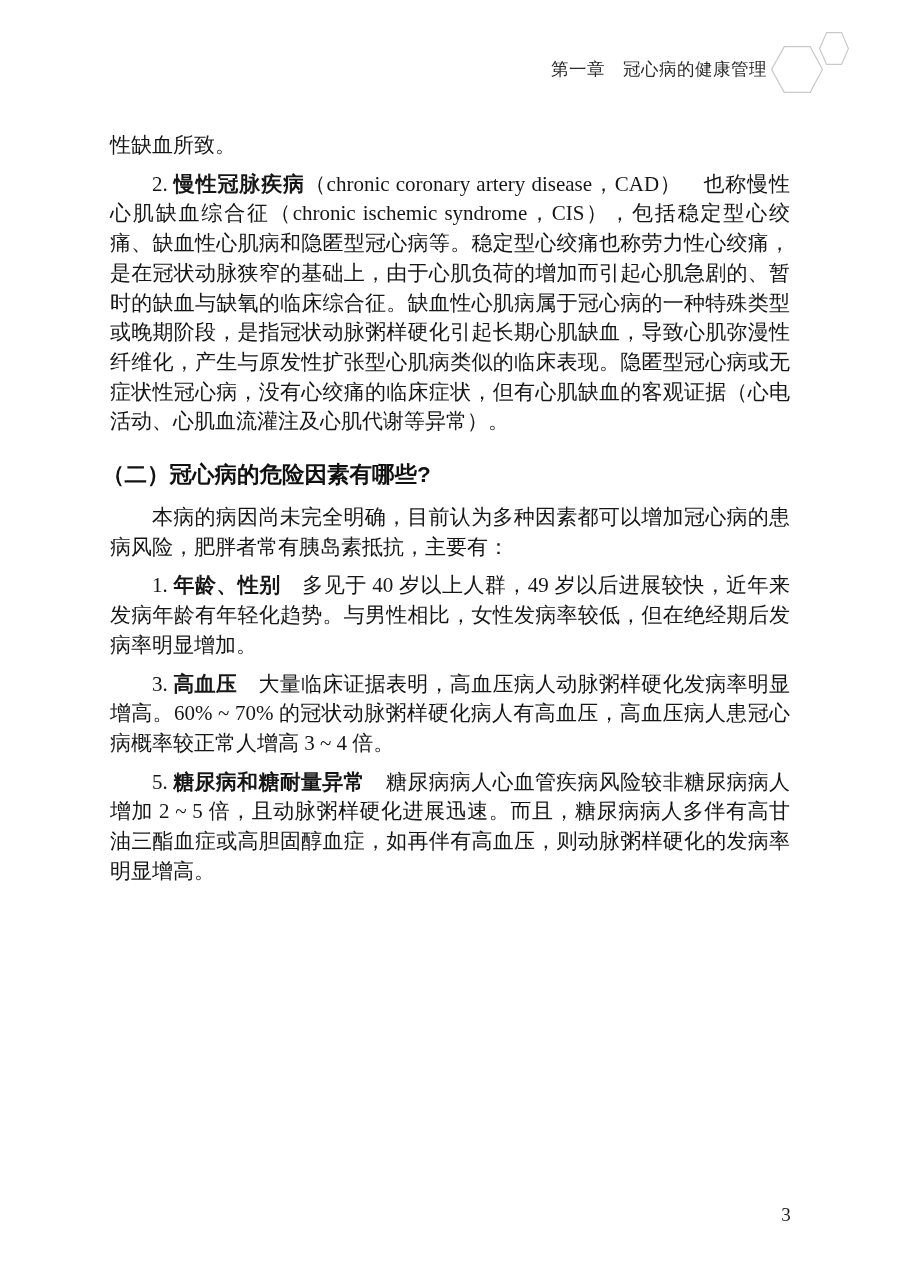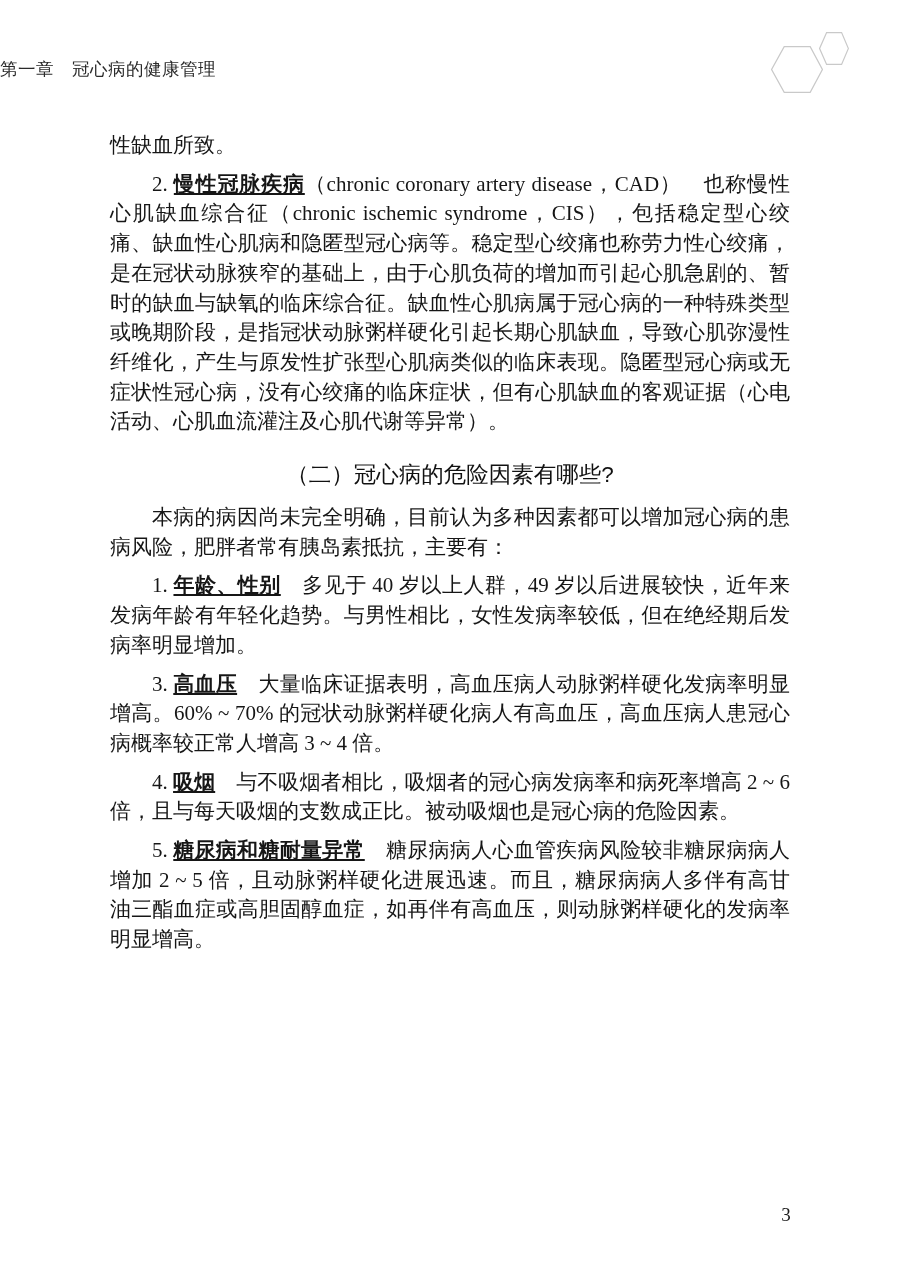--- a/index.html
+++ b/index.html
@@ -9,20 +9,21 @@
     position: relative;
     font-family: "Liberation Serif", "DejaVu Serif", serif;
     color: #161616;
     overflow: hidden;
   }
   .page { position: absolute; inset: 0; background: #ffffff; }
 
   .running-header {
     position: absolute;
     top: 57px; left: 0; right: 133px;
+    text-align: right;
     font-size: 17.5px;
     color: #2a2a2a;
     letter-spacing: 0.5px;
     z-index: 2;
   }
 
   .hex { position: absolute; z-index: 1; }
   .hex polygon { fill: none; stroke: #c9c9c9; stroke-width: 1.2; }
 
   .content {
@@ -33,30 +34,29 @@
     text-align: justify;
     text-justify: inter-ideograph;
     color: #161616;
   }
   .content p { margin: 8px; }
   .content p.indent { text-indent: 2em; }
 
   .b {
     font-weight: bold;
     font-family: "Liberation Sans", "DejaVu Sans", sans-serif;
-    text-decoration: underline;
   }
 
   .section-heading {
     font-size: 22.5px;
-    font-weight: normal;
+    font-weight: bold;
     font-family: "Liberation Sans", "DejaVu Sans", sans-serif;
     line-height: 30px;
     margin: 23px 0 13px 0 !important;
-    text-align: center;
+    text-align: left;
     text-indent: 0 !important;
     color: #111111;
   }
 
   .page-number {
     position: absolute;
     left: 766px; top: 1204px;
     width: 40px;
     text-align: center;
     font-size: 19px;
@@ -80,19 +80,18 @@
     <polygon points="7.6,0.6 22.6,0.6 29.4,16.5 22.6,32.4 7.6,32.4 0.6,16.5" stroke="#c9c9c9"></polygon>
   </svg>
 
   <div class="content" id="content">
       <p><span>性缺血所致。</span></p>
       <p class="indent"><span>2. </span><span class="b">慢性冠脉疾病</span><span>（chronic coronary artery disease，CAD）　也称慢性心肌缺血综合征（chronic ischemic syndrome，CIS），包括稳定型心绞痛、缺血性心肌病和隐匿型冠心病等。稳定型心绞痛也称劳力性心绞痛，是在冠状动脉狭窄的基础上，由于心肌负荷的增加而引起心肌急剧的、暂时的缺血与缺氧的临床综合征。缺血性心肌病属于冠心病的一种特殊类型或晚期阶段，是指冠状动脉粥样硬化引起长期心肌缺血，导致心肌弥漫性纤维化，产生与原发性扩张型心肌病类似的临床表现。隐匿型冠心病或无症状性冠心病，没有心绞痛的临床症状，但有心肌缺血的客观证据（心电活动、心肌血流灌注及心肌代谢等异常）。</span></p>
       <p class="section-heading">（二）冠心病的危险因素有哪些?</p>
       <p class="indent"><span>本病的病因尚未完全明确，目前认为多种因素都可以增加冠心病的患病风险，肥胖者常有胰岛素抵抗，主要有：</span></p>
       <p class="indent"><span>1. </span><span class="b">年龄、性别</span><span>　多见于 40 岁以上人群，49 岁以后进展较快，近年来发病年龄有年轻化趋势。与男性相比，女性发病率较低，但在绝经期后发病率明显增加。</span></p>
       <p class="indent"><span>3. </span><span class="b">高血压</span><span>　大量临床证据表明，高血压病人动脉粥样硬化发病率明显增高。60% ~ 70% 的冠状动脉粥样硬化病人有高血压，高血压病人患冠心病概率较正常人增高 3 ~ 4 倍。</span></p>
-      <p class="indent"><span>4. </span><span class="b">吸烟</span><span>　与不吸烟者相比，吸烟者的冠心病发病率和病死率增高 2 ~ 6 倍，且与每天吸烟的支数成正比。被动吸烟也是冠心病的危险因素。</span></p>
       <p class="indent"><span>5. </span><span class="b">糖尿病和糖耐量异常</span><span>　糖尿病病人心血管疾病风险较非糖尿病病人增加 2 ~ 5 倍，且动脉粥样硬化进展迅速。而且，糖尿病病人多伴有高甘油三酯血症或高胆固醇血症，如再伴有高血压，则动脉粥样硬化的发病率明显增高。</span></p>
     </div>
 
   <div class="page-number">3</div>
 
 </div>
 
 </body></html>

